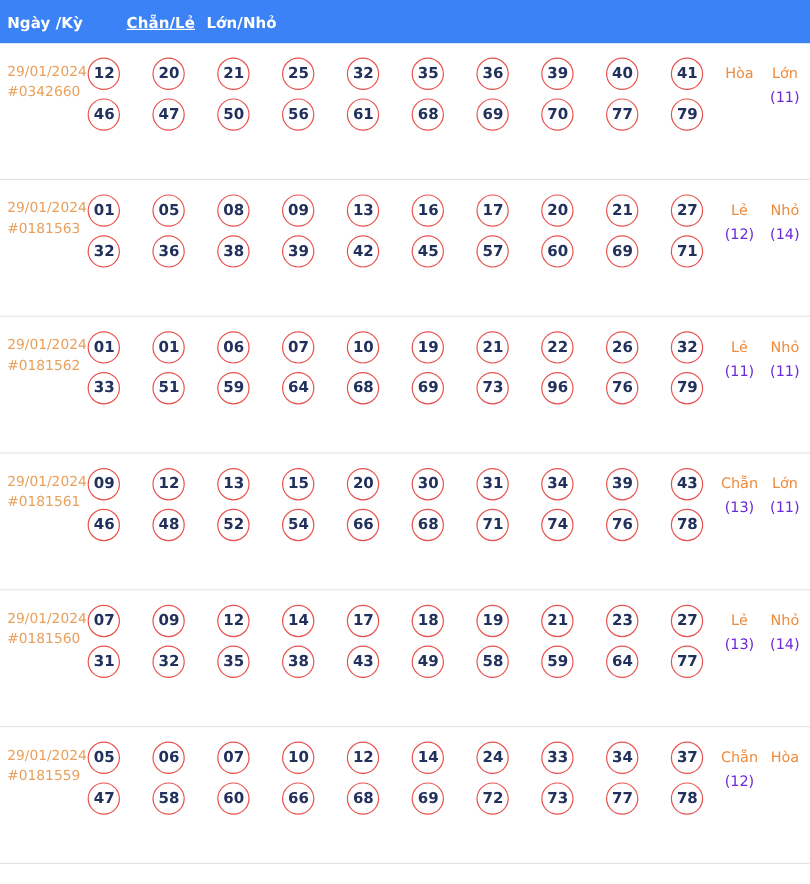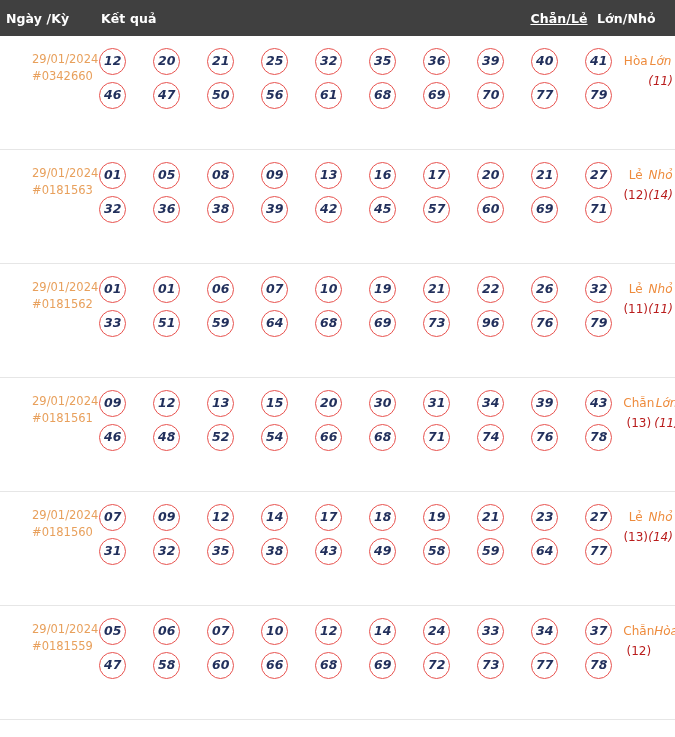--- a/index.html
+++ b/index.html
@@ -15,39 +15,38 @@
     height: 737px;
     position: relative;
     background: #ffffff;
   }
 
   
   .table-header {
     display: flex;
     align-items: center;
     height: 36px;
-    background: #404040;
+    background: #3b82f6;
     color: #ffffff;
     font-size: 12.5px;
     font-weight: bold;
     letter-spacing: .1px;
   }
   .th-date   { width: 96px; padding-left: 6px; }
   .th-result { flex: 1 1 auto; padding-left: 5px; }
   .th-oe     { width: 76px; text-align: center; text-decoration: underline; }
   .th-bs     { width: 78px; padding-right: 2px; }
 
   
   .row {
     display: flex;
     align-items: flex-start;
     border-bottom: 1px solid #e6e6e6;
     min-height: 114px;
     padding-top: 12px;
-    padding-left: 26px;
   }
   .row:last-child { border-bottom: 1px solid #e6e6e6; }
 
   .cell-date {
     width: 96px;
     padding-left: 6px;
     padding-top: 3px;
     color: #e8a05c;
     font-size: 11.5px;
     line-height: 17px;
@@ -57,21 +56,20 @@
 
   .cell-result {
     flex: 1 1 auto;
     padding-left: 1px;
     padding-top: 0px;
   }
   .ball-line {
     display: flex;
     gap: 16px;
     margin-bottom: 7px;
-    font-style: italic;
   }
   .ball {
     width: 27px;
     height: 27px;
     border-radius: 50%;
     border: 1.6px solid #e8534f;
     color: #22305c;
     font-size: 12.5px;
     font-weight: bold;
     display: flex;
@@ -84,32 +82,31 @@
   }
 
   .cell-oe, .cell-bs {
     text-align: center;
     color: #ee8b3c;
     font-size: 12px;
     line-height: 20px;
     padding-top: 3px;
   }
   .cell-oe { width: 76px; }
-  .cell-bs { width: 78px; padding-right: 2px; font-style: italic; }
-  .cnt { display: block; color: #b91c1c; }
+  .cell-bs { width: 78px; padding-right: 2px; }
+  .cnt { display: block; color: #6d28d9; }
   .cnt:empty { display: none; }
 </style>
 </head>
 <body>
 
 <div id="app">
 
   <div class="table-header">
     <div class="th-date">Ngày /Kỳ</div>
-    <div class="th-result">Kết quả</div>
     <div class="th-oe">Chẵn/Lẻ</div>
     <div class="th-bs">Lớn/Nhỏ</div>
   </div>
 
   <div id="rows-container">
       <div class="row">
         <div class="cell-date"><span>29/01/2024</span><span class="period">#0342660</span></div>
         <div class="cell-result">
           <div class="ball-line">
             <div class="ball">12</div>

